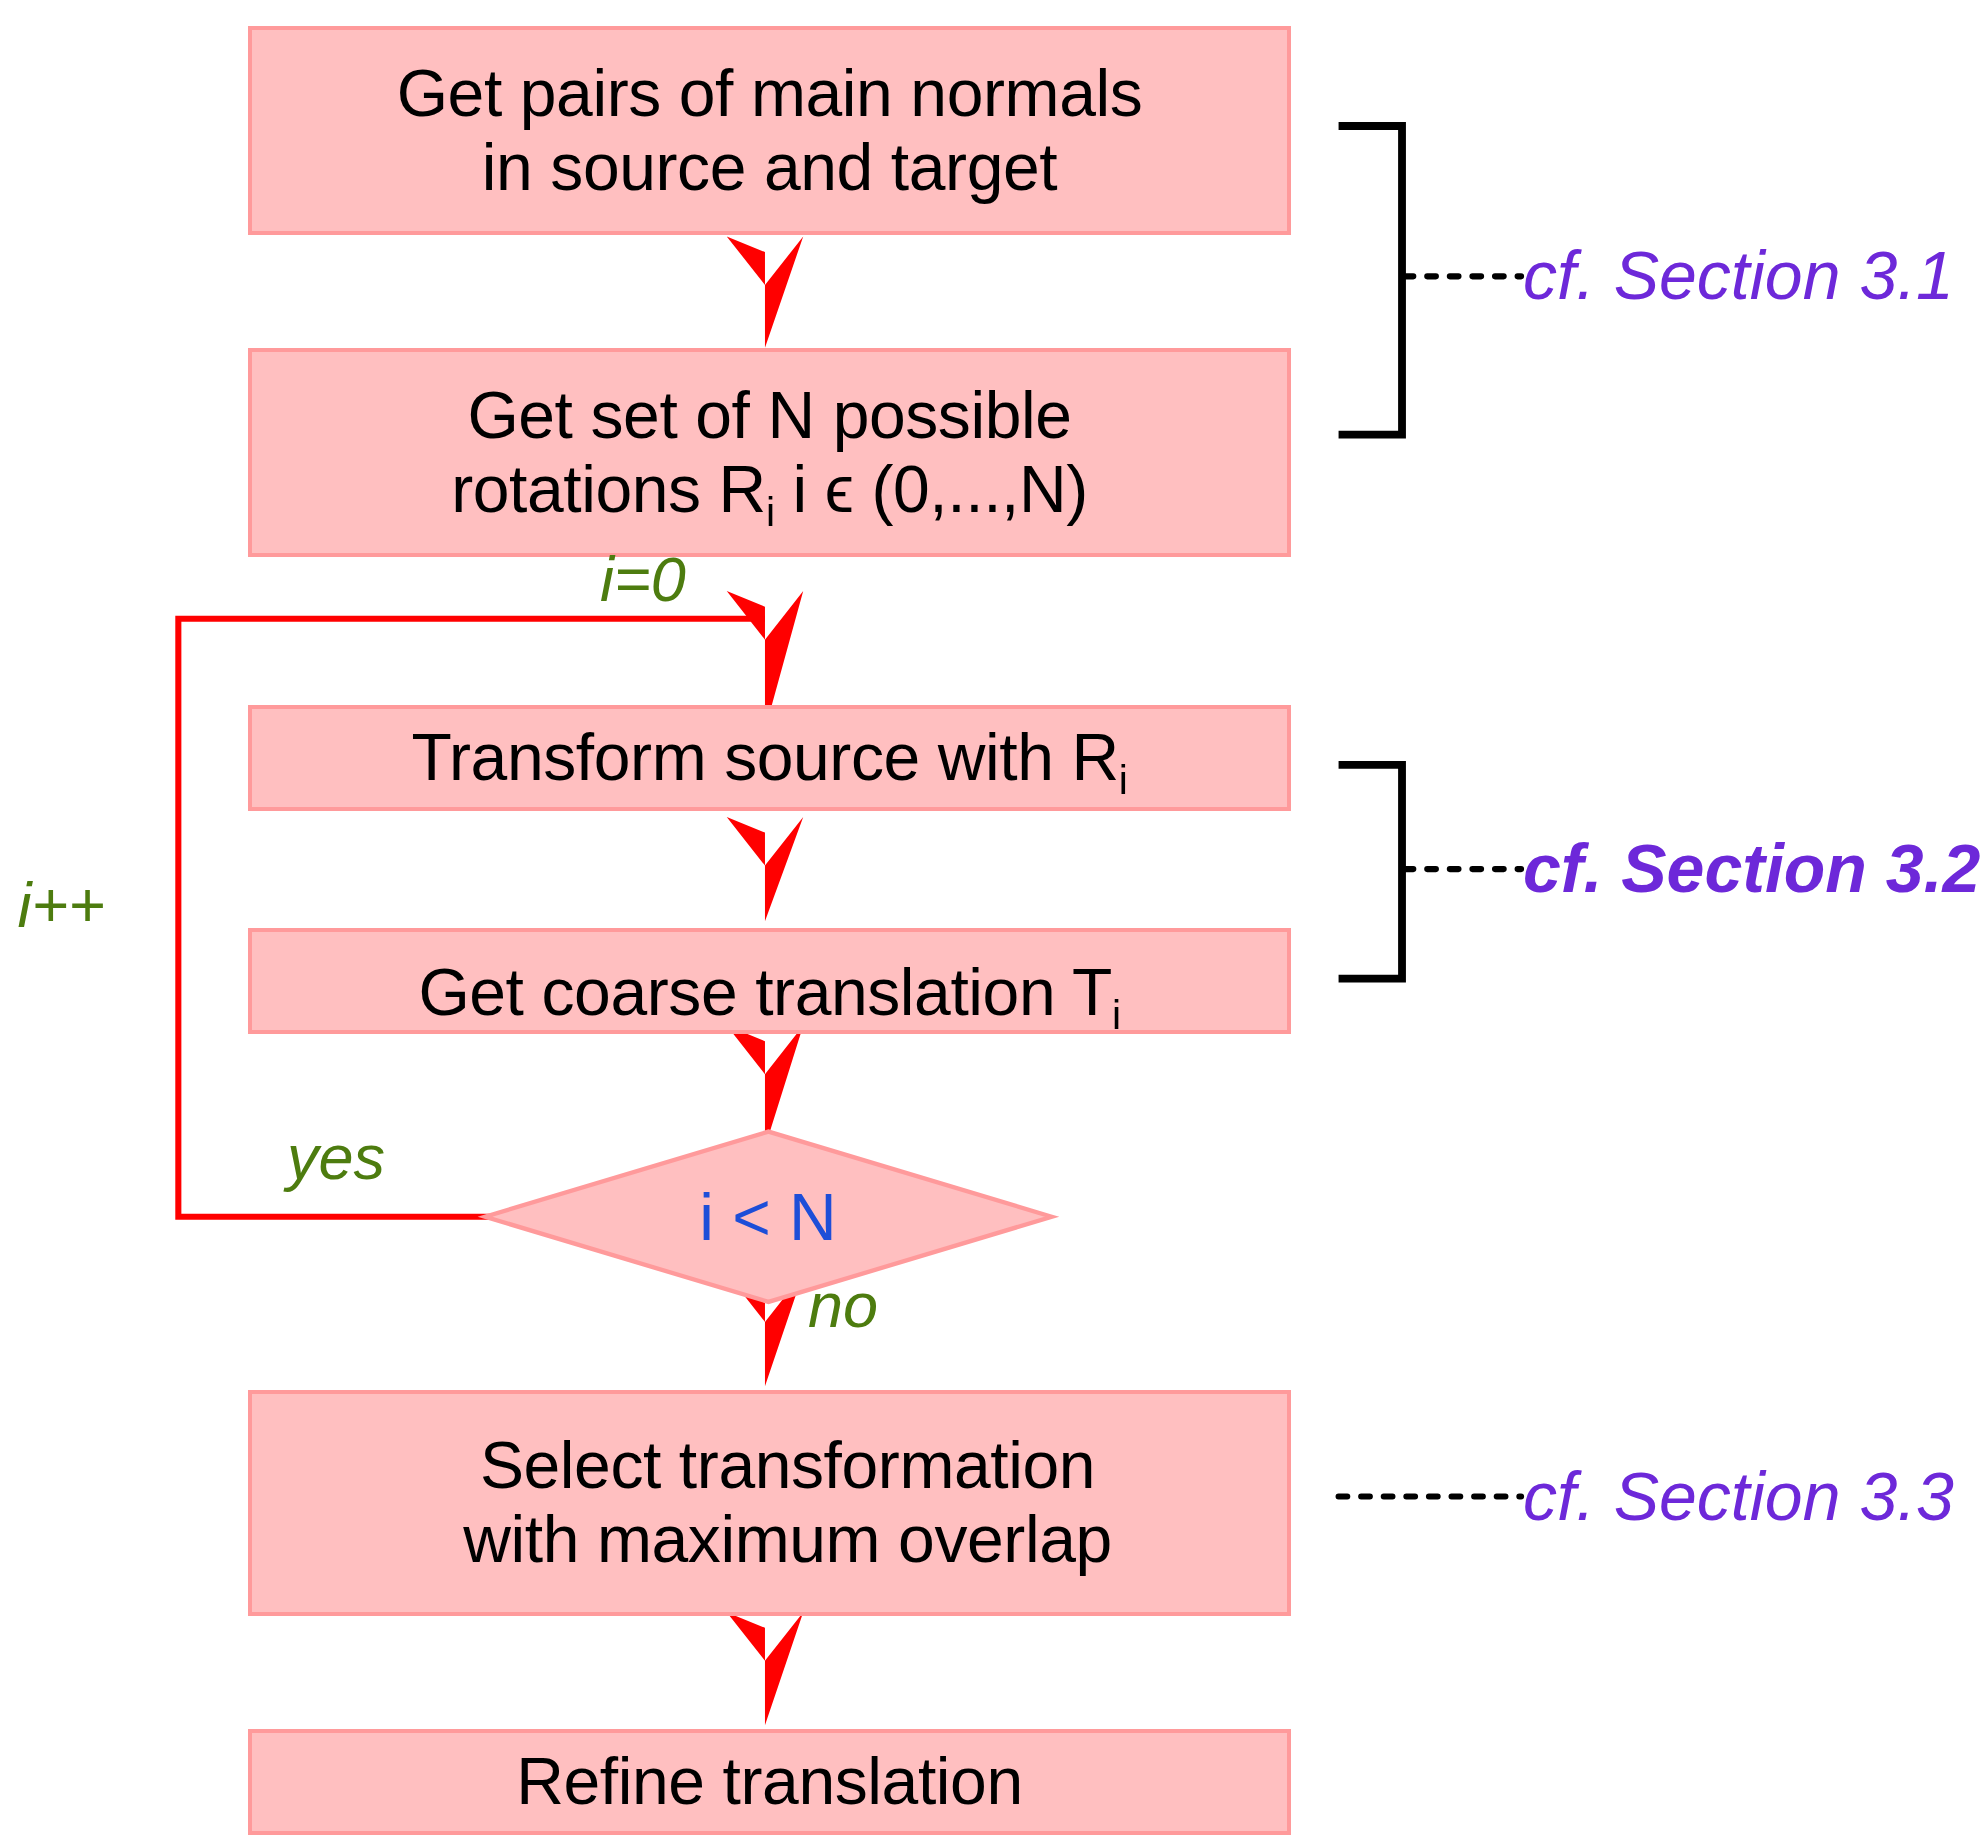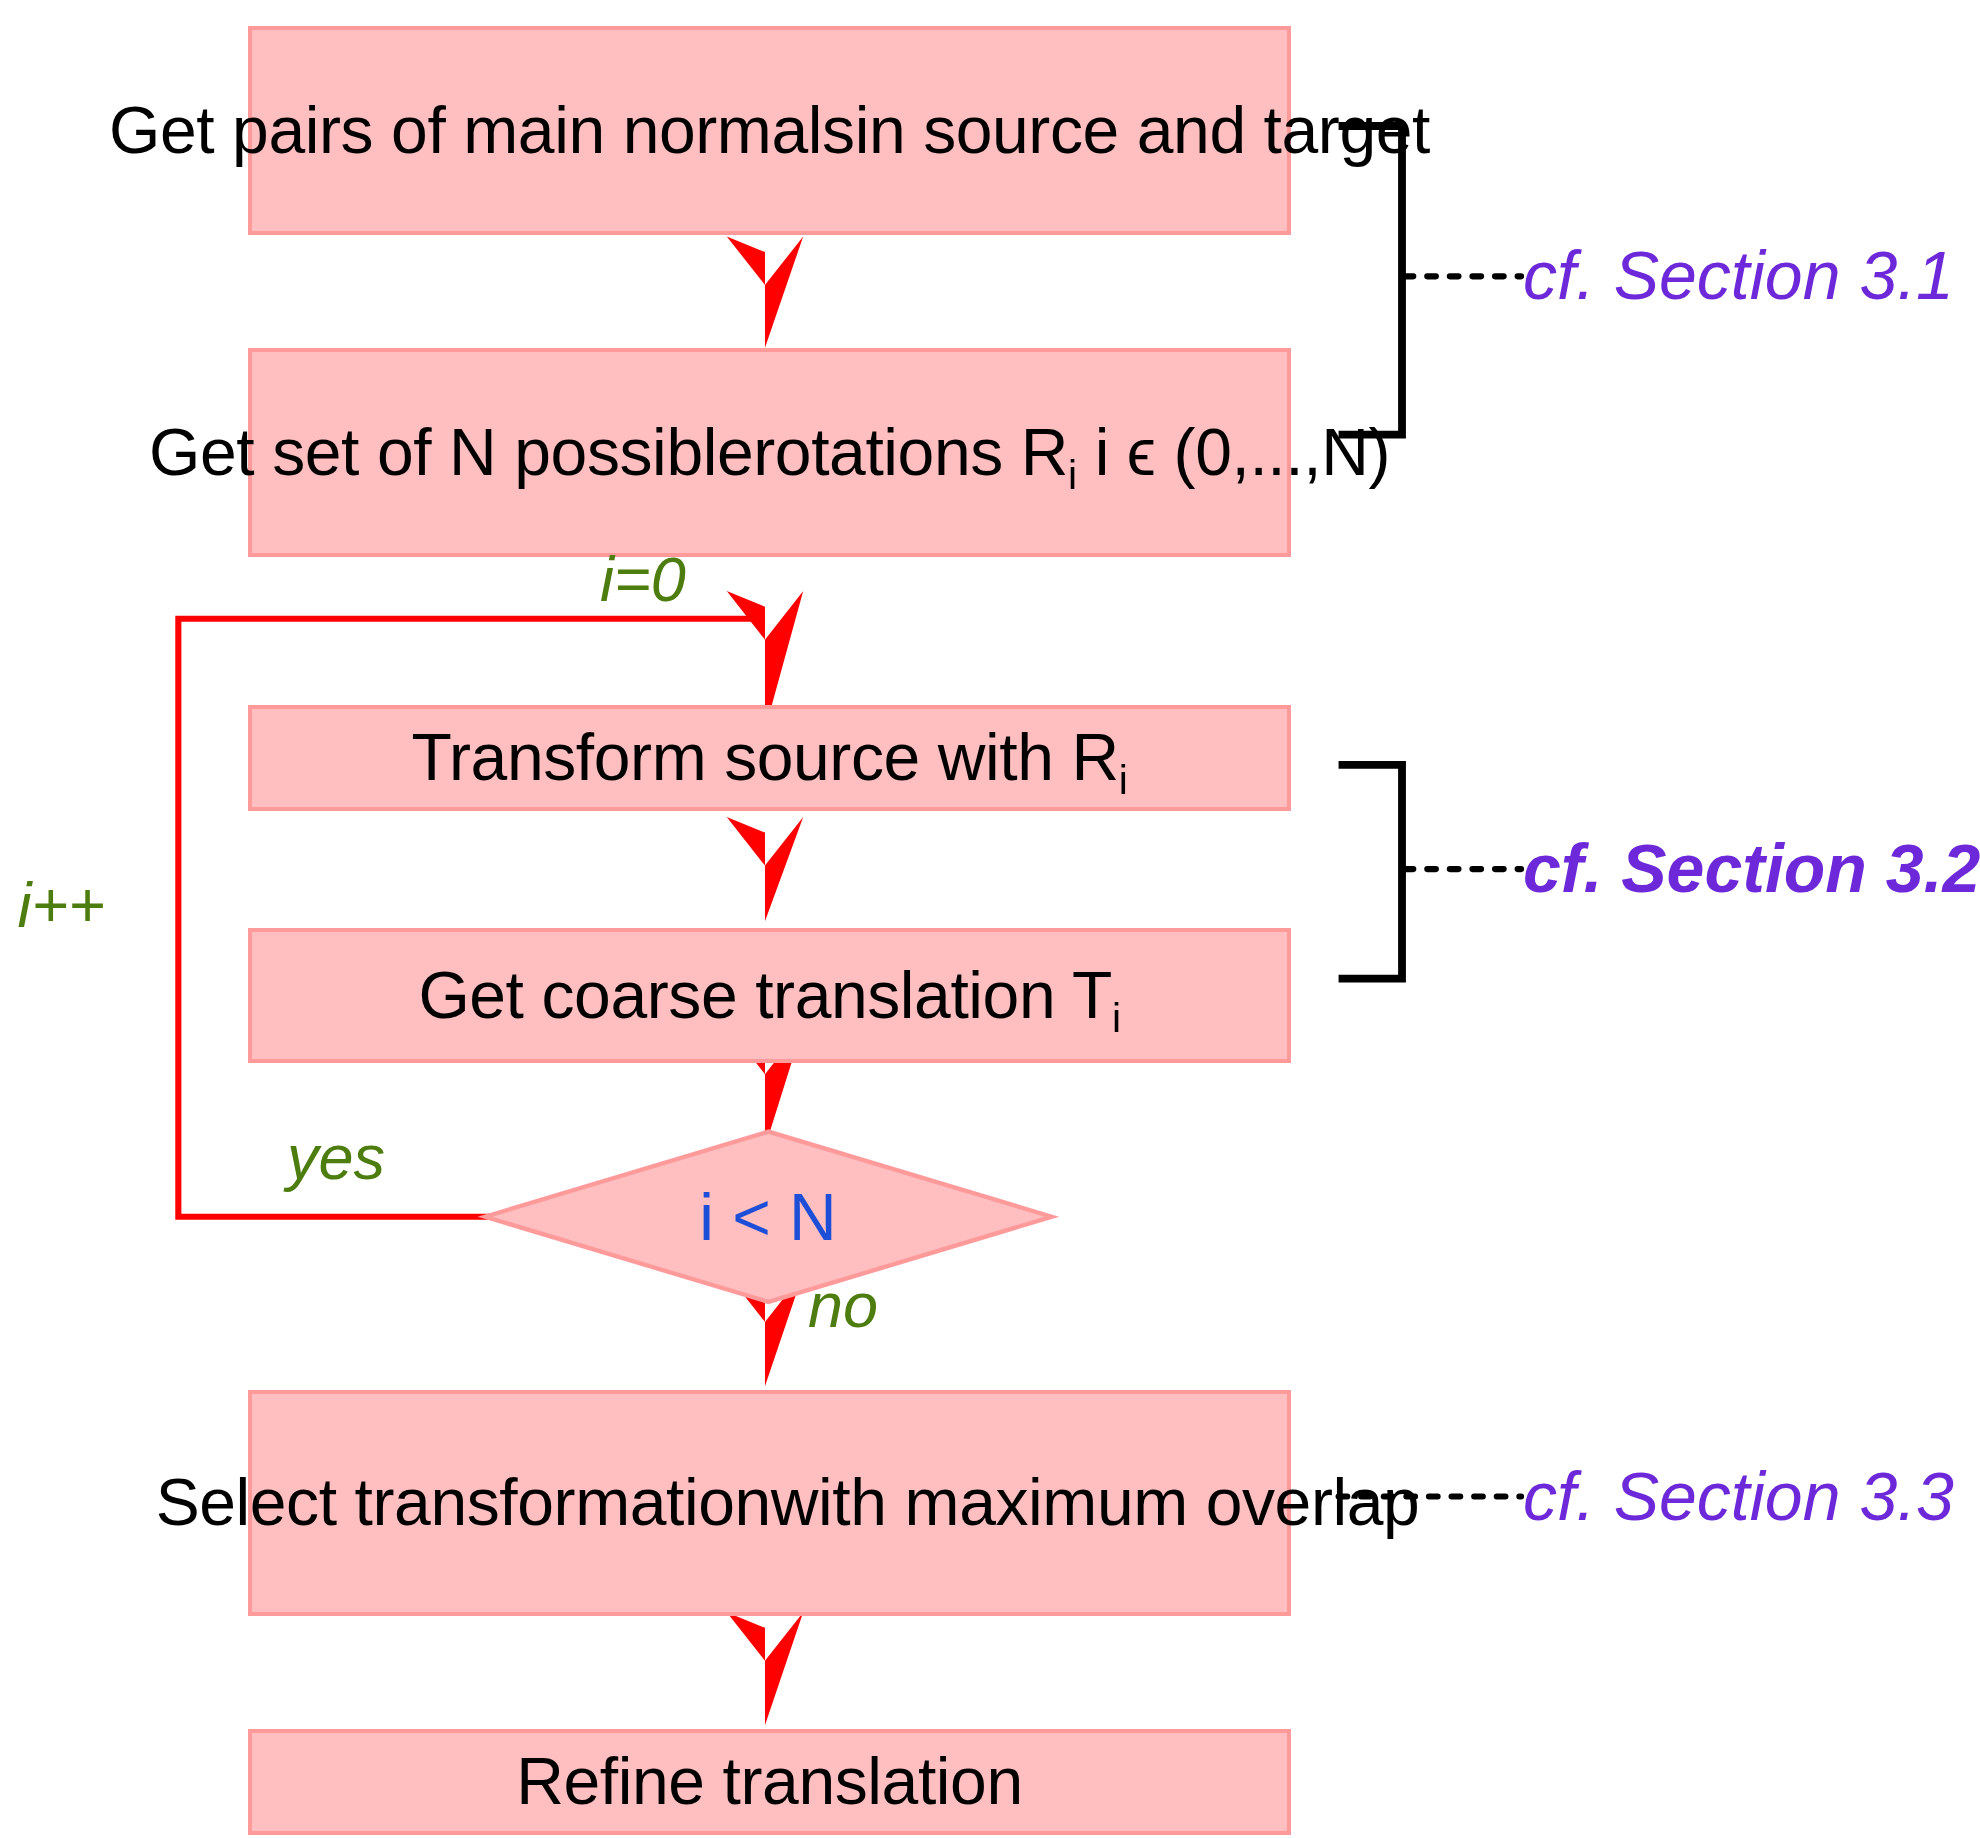--- a/index.html
+++ b/index.html
@@ -23,21 +23,21 @@
     top: 0;
     width: 1981px;
     height: 1839px;
   }
   .node-box {
     position: absolute;
     box-sizing: border-box;
     background: #ffbfc0;
     border: 4.3px solid #ff9a9b;
     display: flex;
-    flex-direction: row;
+    flex-direction: column;
     align-items: center;
     justify-content: center;
     color: #000000;
     font-size: 66px;
     line-height: 1.12;
     letter-spacing: -0.4px;
     text-align: center;
     white-space: nowrap;
   }
   .node-box .line2 { display: block; }
@@ -131,21 +131,21 @@
 
   <div class="node-box" style="left:248px; top:348px; width:1043px; height:209px;">
     <span>Get set of N possible</span>
     <span class="line2"><span>rotations R</span><span class="sub">i</span><span> i ϵ (0,...,N)</span></span>
   </div>
 
   <div class="node-box" style="left:248px; top:705px; width:1043px; height:106px;">
     <span><span>Transform source with R</span><span class="sub">i</span></span>
   </div>
 
-  <div class="node-box" style="left:248px; top:928px; width:1043px; height:135px;">
+  <div class="node-box" style="left:248px; top:928px; width:1043px; height:106px;justify-content:flex-end;">
     <span><span>Get coarse translation T</span><span class="sub">i</span></span>
   </div>
 
   <div class="decision" style="left:608px; top:1175px; width:320px; height:83px;">
     <span>i &lt; N</span>
   </div>
 
   <div class="node-box" style="left:248px; top:1390px; width:1043px; height:226px;padding-left:36px;">
     <span>Select transformation</span>
     <span class="line2">with maximum overlap</span>

